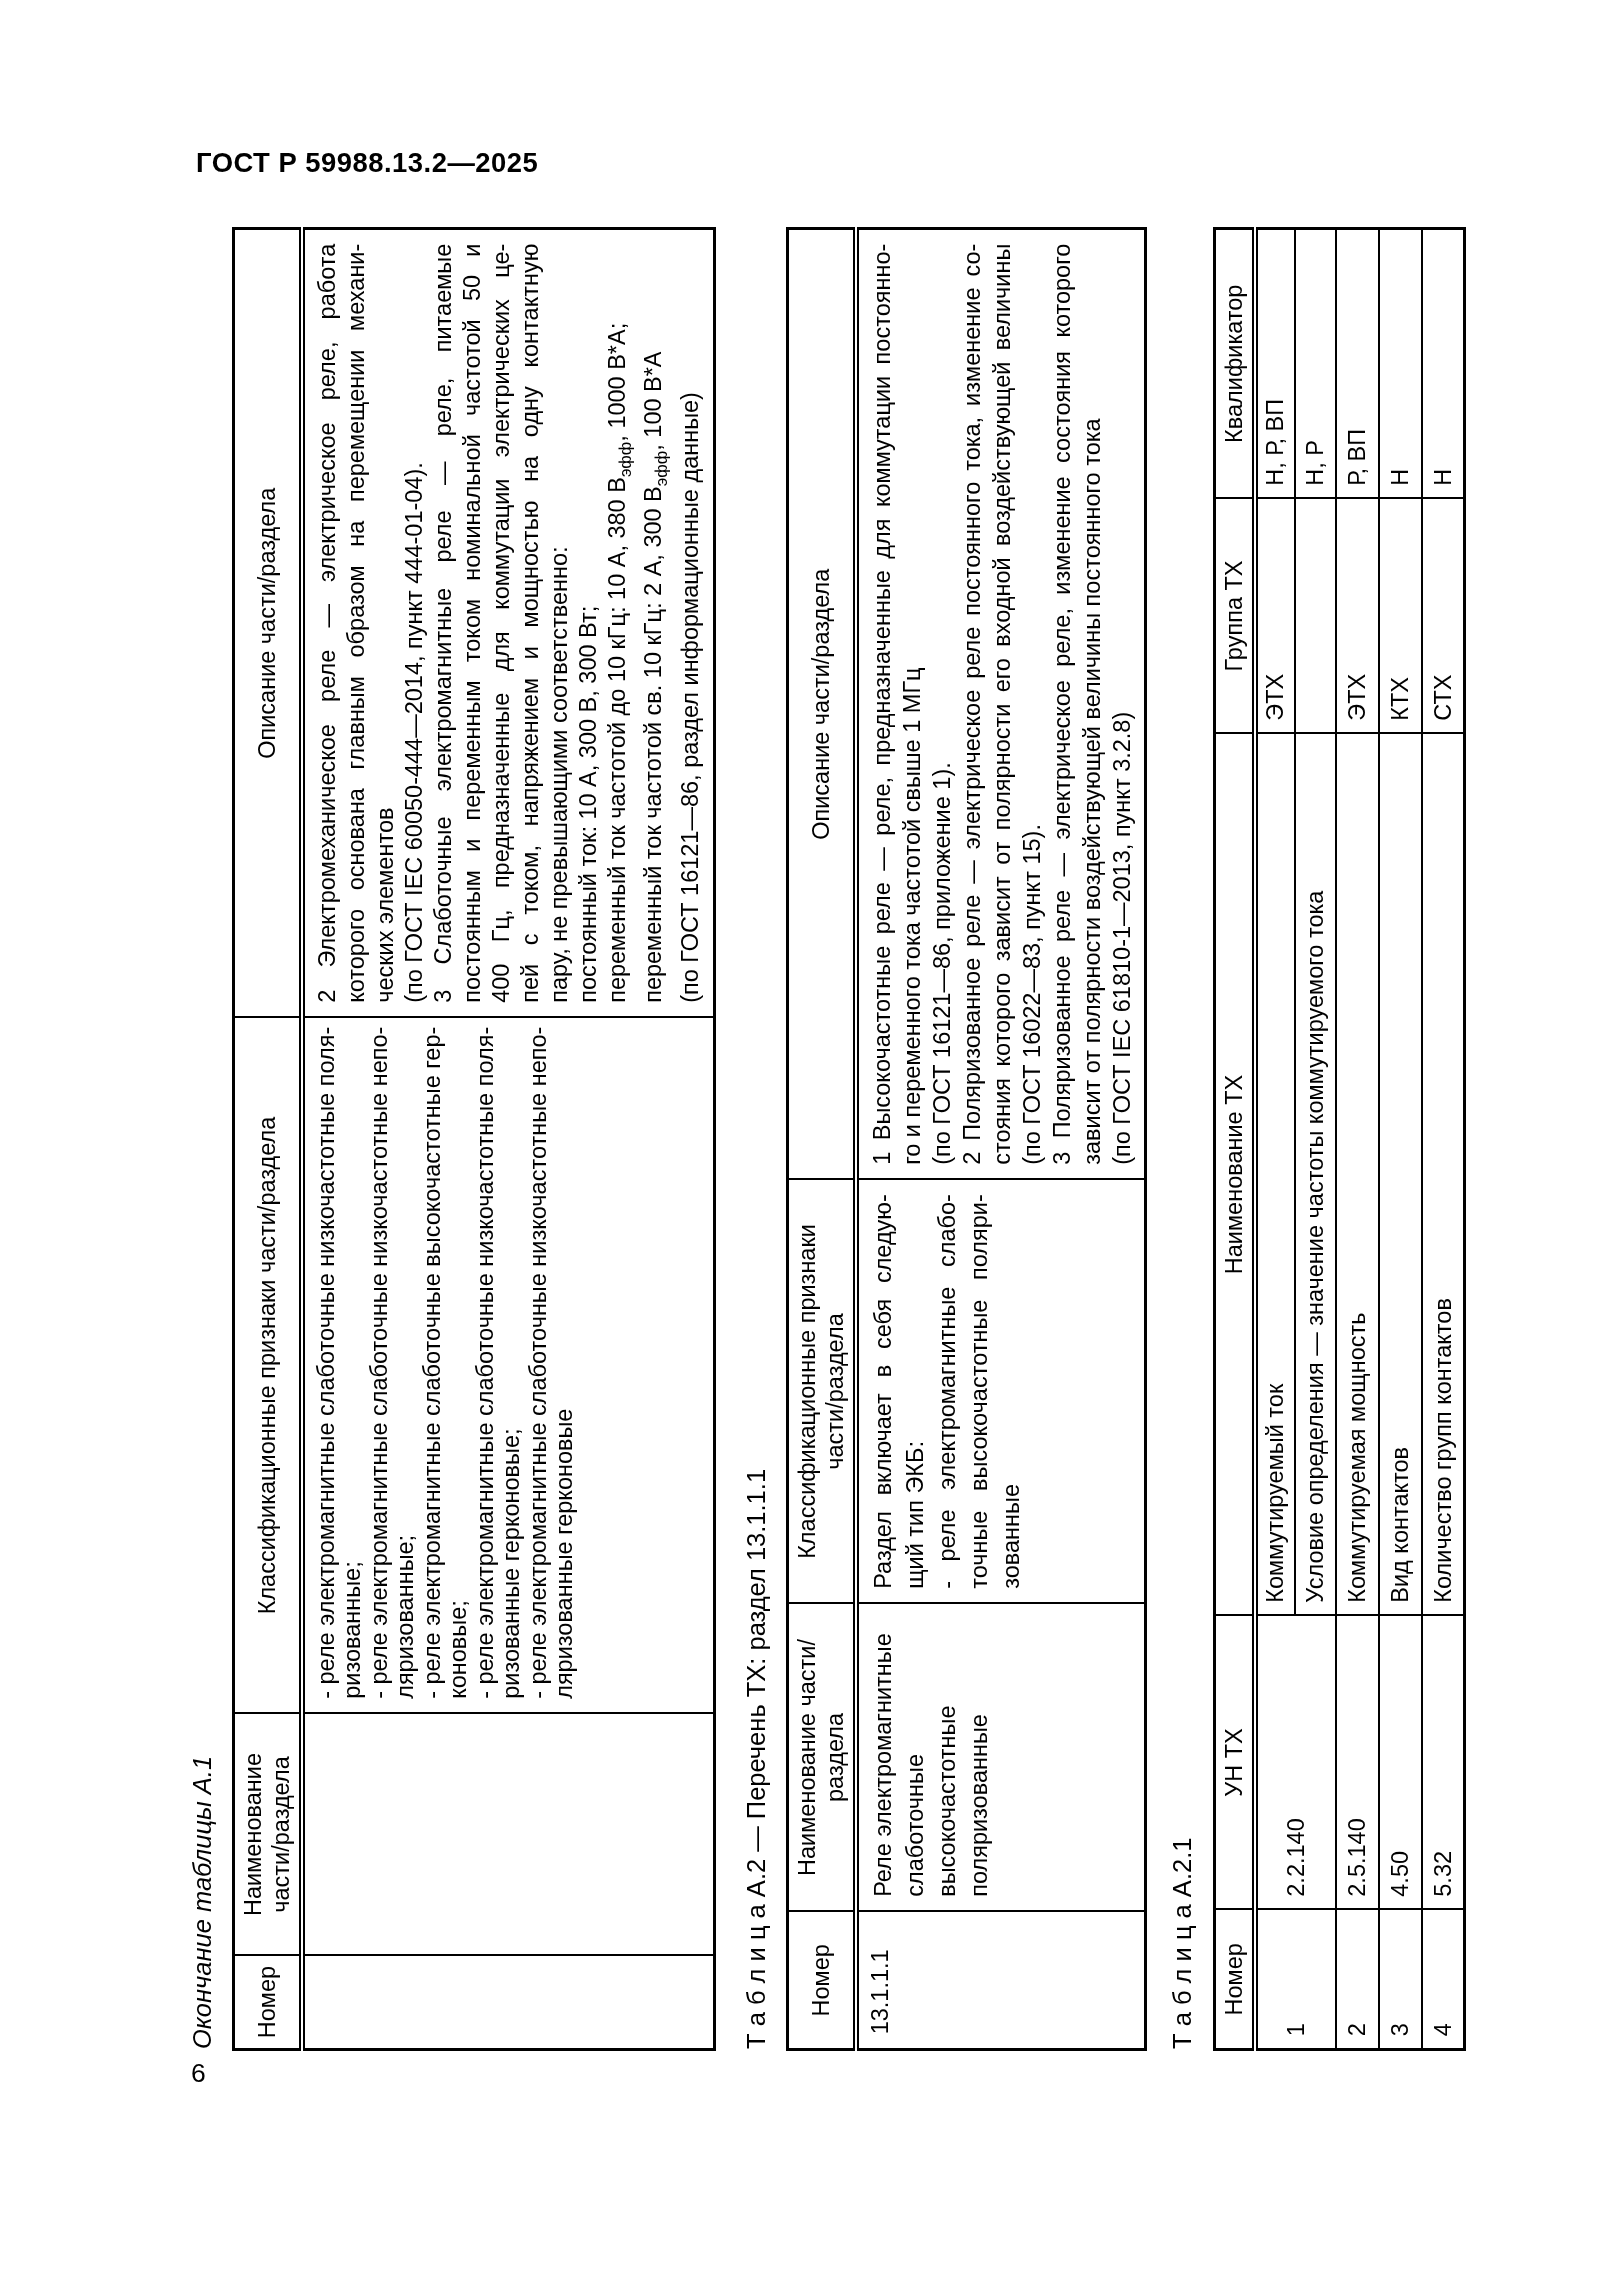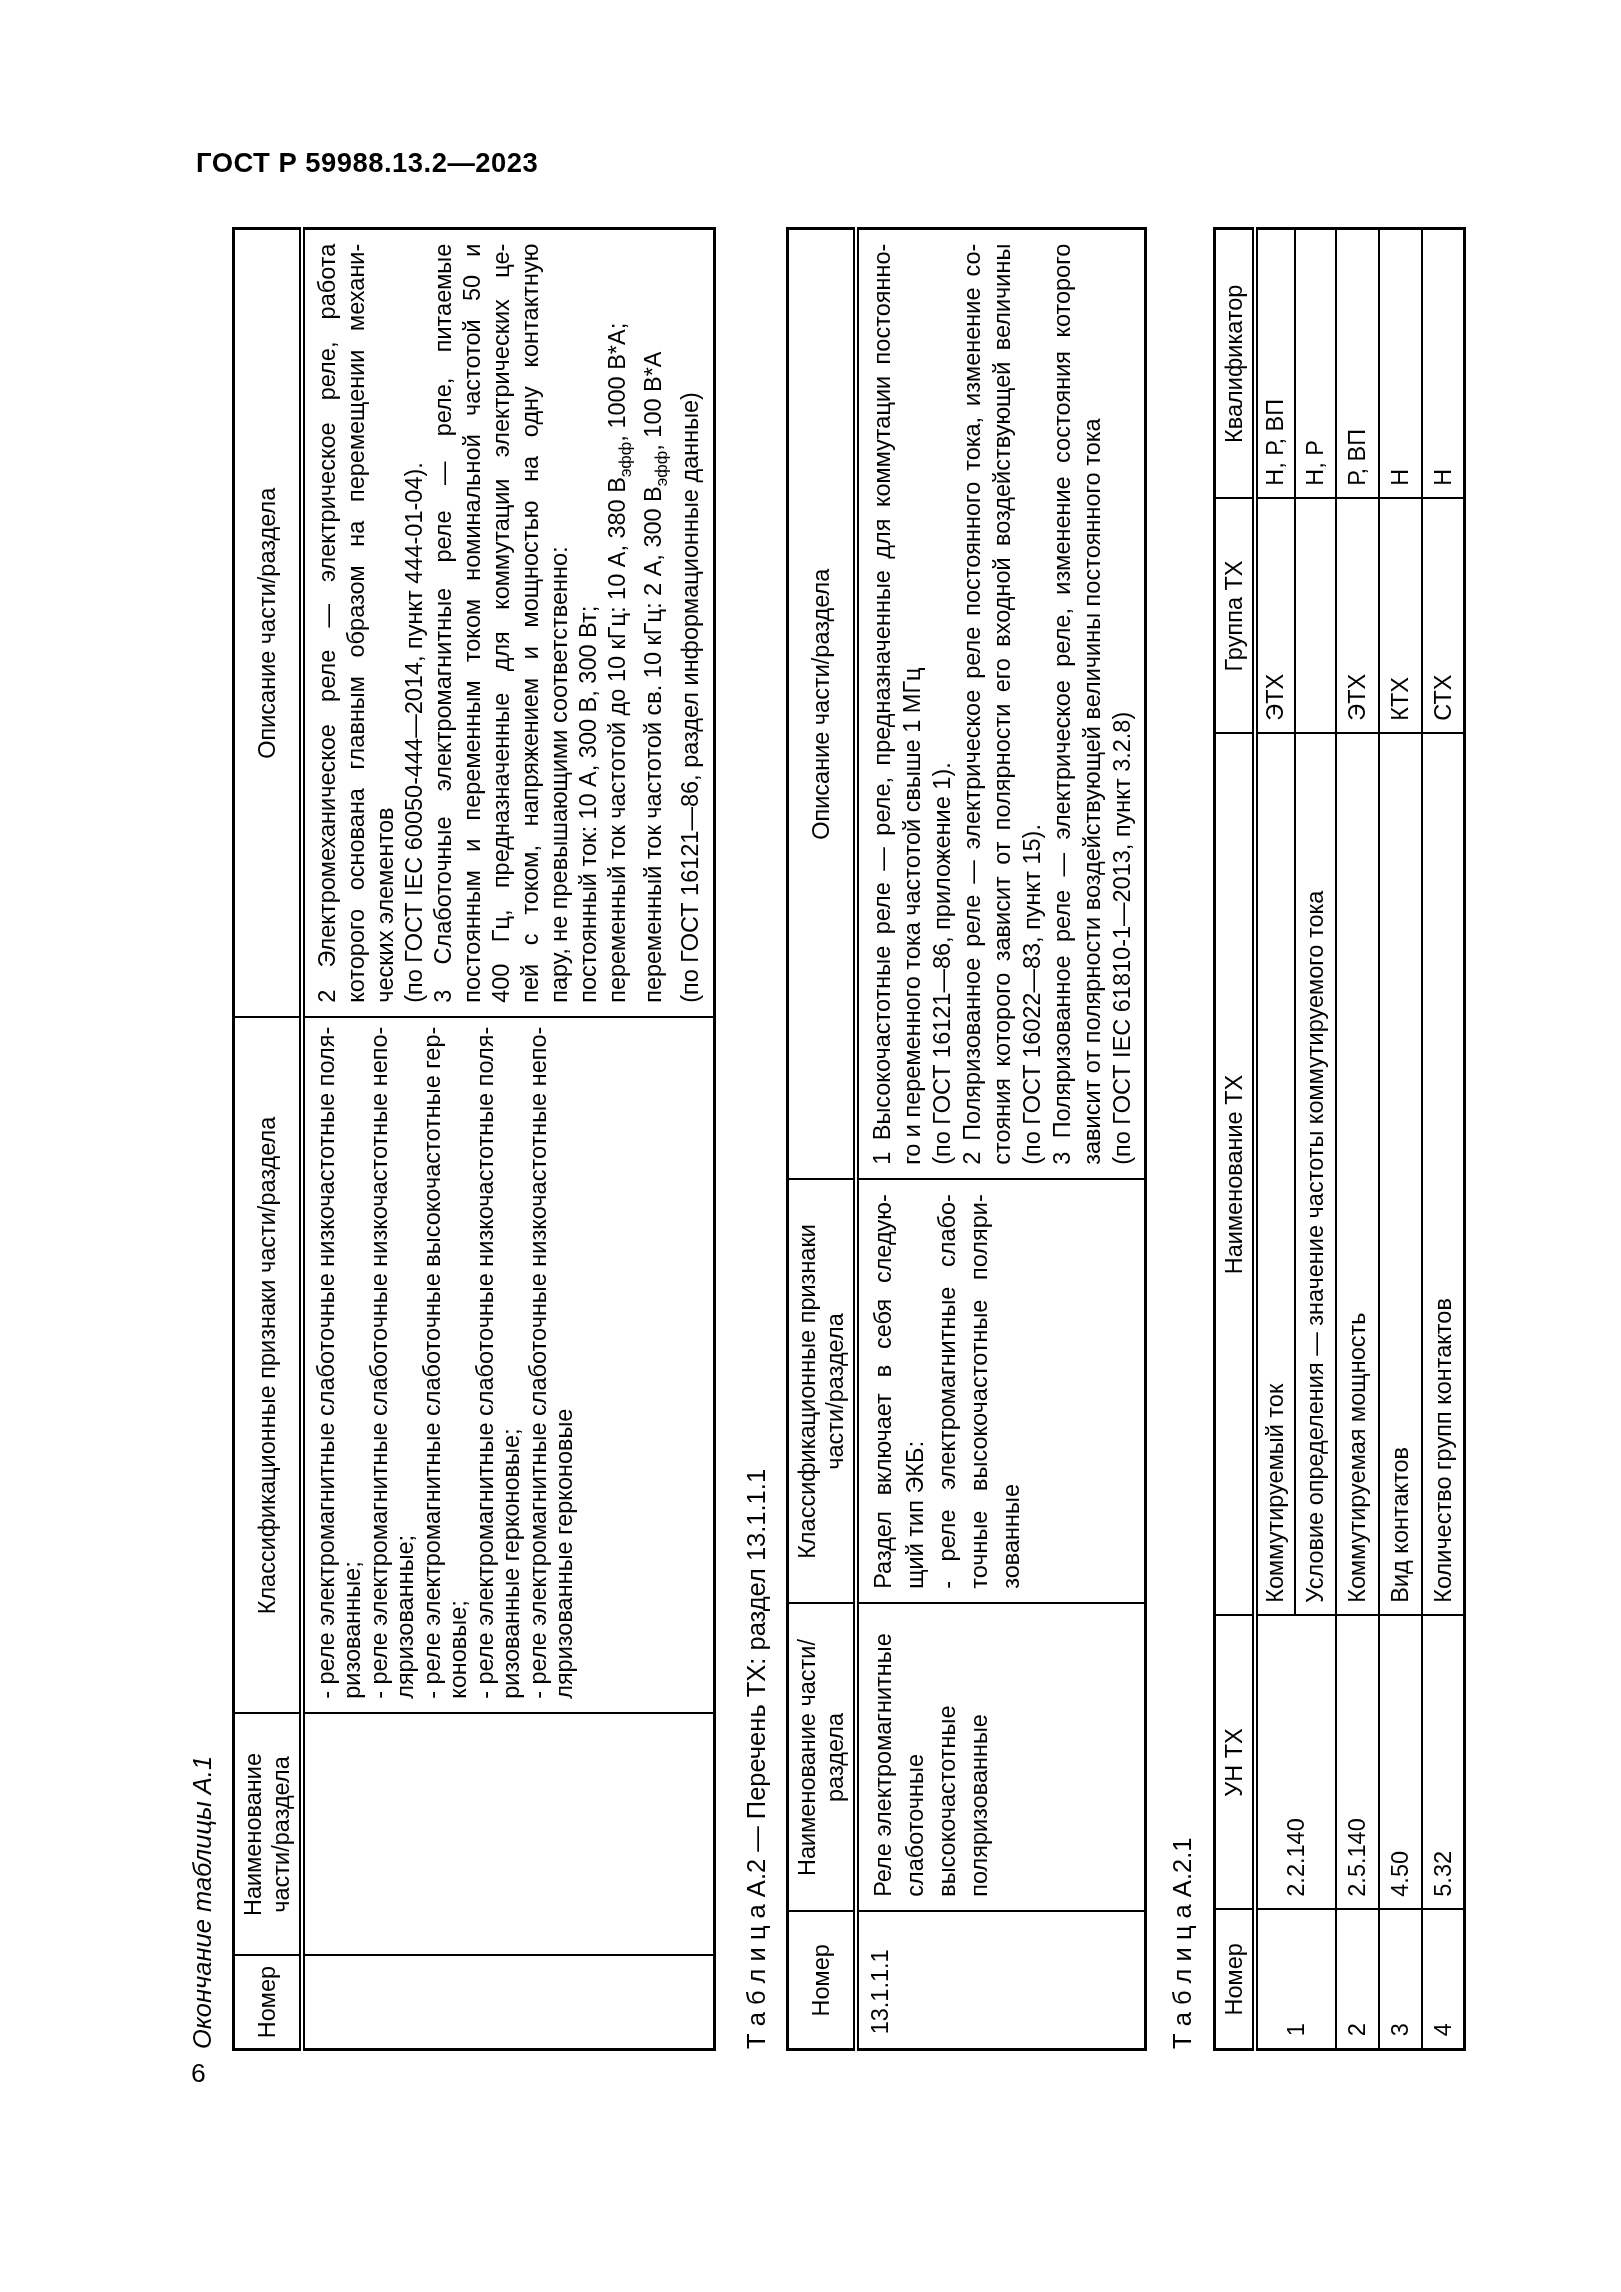--- a/index.html
+++ b/index.html
@@ -40,21 +40,21 @@
   .t3 tr.r1a td{height:40px;}
   .t3 tr.r1b td{height:41px;border-top-width:2px;}
   .t3 tr.rx td{height:43px;}
   sub{font-size:70%;}
 </style>
 </head>
 <body>
 
 <div class="page">
 
-  <div class="doc-header">ГОСТ Р 59988.13.2—2023</div>
+  <div class="doc-header">ГОСТ Р 59988.13.2—2025</div>
   <div class="page-number">6</div>
 
   <div class="rot block1">
     <div class="caption">Окончание таблицы А.1</div>
     <table class="gost t1">
       <colgroup>
           <col style="width:94px">
           <col style="width:242px">
           <col style="width:696px">
           <col style="width:789px">

